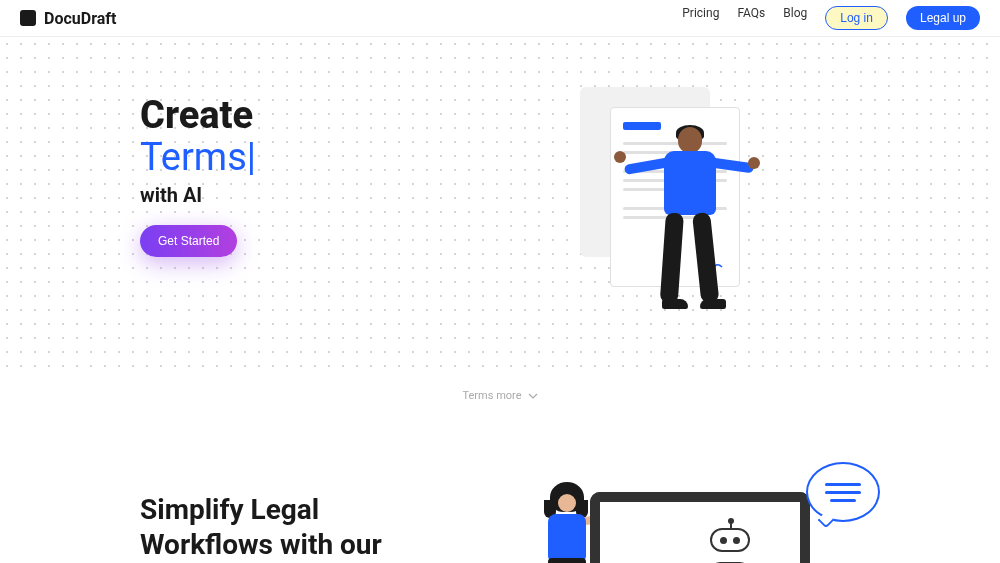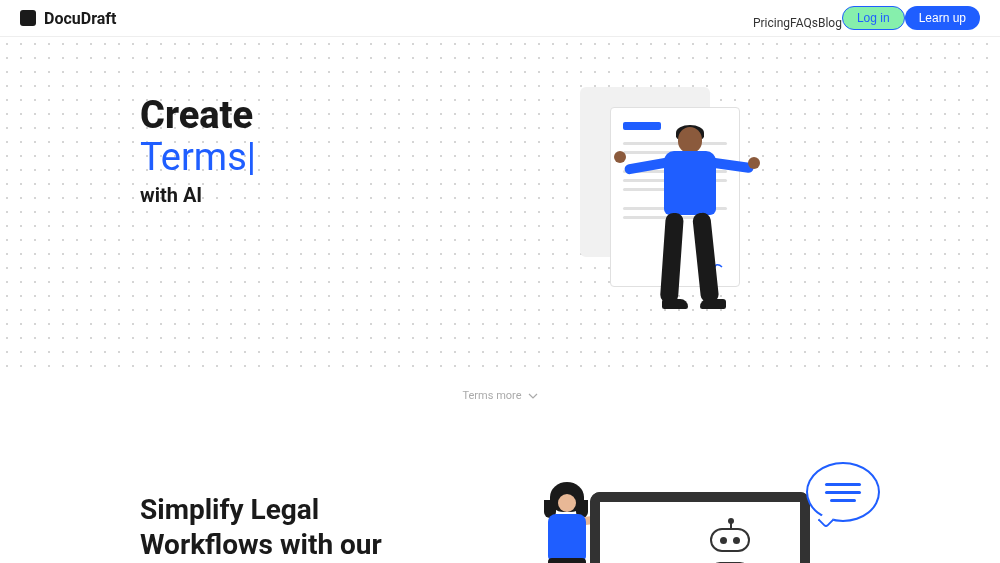--- a/index.html
+++ b/index.html
@@ -2,23 +2,23 @@
 <html><head>
 <meta charset="utf-8">
 <style>
 * { margin: 0; padding: 0; box-sizing: border-box; }
 body { font-family: -apple-system, BlinkMacSystemFont, 'Segoe UI', Roboto, sans-serif; background: #fff; width: 1000px; }
 
 .header { display: flex; justify-content: space-between; align-items: center; padding: 8px 20px; border-bottom: 1px solid #eee; height: 37px; }
 .logo { display: flex; align-items: center; gap: 8px; }
 .logo-mark { width: 16px; height: 16px; background: #1a1a1a; border-radius: 3px; }
 .logo-text { font-weight: 700; font-size: 16px; color: #1a1a1a; }
-.nav { display: flex; align-items: flex-end; }
+.nav { display: flex; align-items: flex-start; gap: 18px; }
 .nav-link { font-size: 12px; color: #333; text-decoration: none; }
-.btn-outline { font-size: 12px; color: #1f5eff; border: 1px solid #1f5eff; padding: 4px 14px; border-radius: 14px; background: #86efac; cursor: pointer; }
+.btn-outline { font-size: 12px; color: #1f5eff; border: 1px solid #1f5eff; padding: 4px 14px; border-radius: 14px; background: #fef9c3; cursor: pointer; }
 .btn-primary { font-size: 12px; color: #fff; background: #1f5eff; border: none; padding: 5px 14px; border-radius: 14px; cursor: pointer; }
 
 .hero { position: relative; padding: 50px 0 30px; background-image: radial-gradient(#d5d5d5 0.8px, transparent 0.8px); background-size: 14px 14px; background-position: 0 0; min-height: 300px; }
 .hero-inner { max-width: 760px; margin: 0 auto; display: flex; justify-content: space-between; align-items: flex-start; padding: 0 20px; }
 .hero-left { max-width: 280px; padding-top: 8px; }
 .hero-title-1 { font-size: 38px; font-weight: 800; color: #1a1a1a; line-height: 1.1; }
 .hero-title-2 { font-size: 38px; font-weight: 400; color: #1f5eff; line-height: 1.1; }
 .hero-title-3 { font-size: 20px; font-weight: 700; color: #1a1a1a; margin-top: 4px; }
 .hero-sub { font-size: 12px; color: #555; margin-top: 28px; line-height: 1.45; }
 .cta { margin-top: 18px; background: linear-gradient(90deg, #7b3ff2, #b23fe0); color: #fff; border: none; padding: 9px 18px; border-radius: 18px; font-size: 12px; cursor: pointer; box-shadow: 0 6px 22px rgba(150,70,230,0.4); }
@@ -80,30 +80,31 @@
 <header class="header">
   <div class="logo">
     <div class="logo-mark"></div>
     <span class="logo-text">DocuDraft</span>
   </div>
   <nav class="nav">
     <a class="nav-link">Pricing</a>
     <a class="nav-link">FAQs</a>
     <a class="nav-link">Blog</a>
     <button class="btn-outline">Log in</button>
-    <button class="btn-primary">Learn up</button>
+    <button class="btn-primary">Legal up</button>
   </nav>
 </header>
 
 <section class="hero">
   <div class="hero-inner">
     <div class="hero-left">
       <div class="hero-title-1">Create</div>
       <div class="hero-title-2">Terms|</div>
       <div class="hero-title-3">with AI</div>
+      <button class="cta">Get Started</button>
     </div>
     <div class="hero-right">
       <div class="doc-back"></div>
       <div class="doc-front">
         <div class="doc-accent"></div>
         <div class="doc-line"></div>
         <div class="doc-line s"></div>
         <div style="height:10px"></div>
         <div class="doc-line"></div>
         <div class="doc-line"></div>

